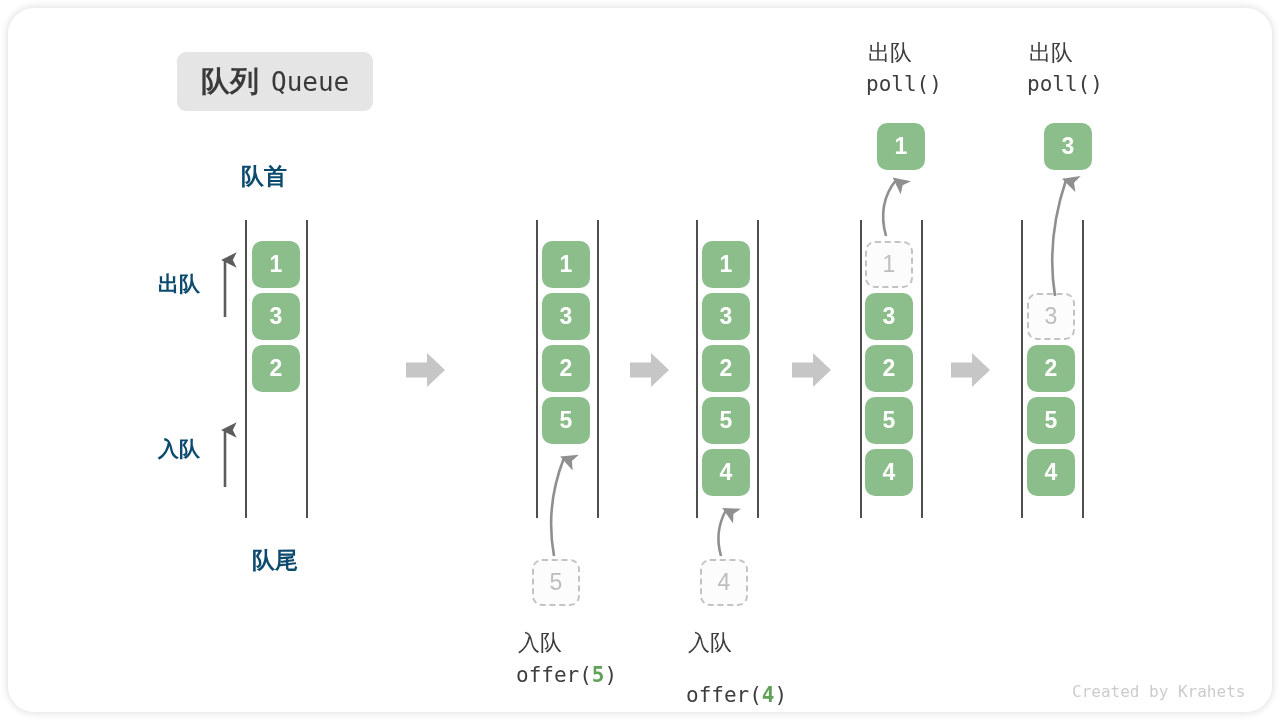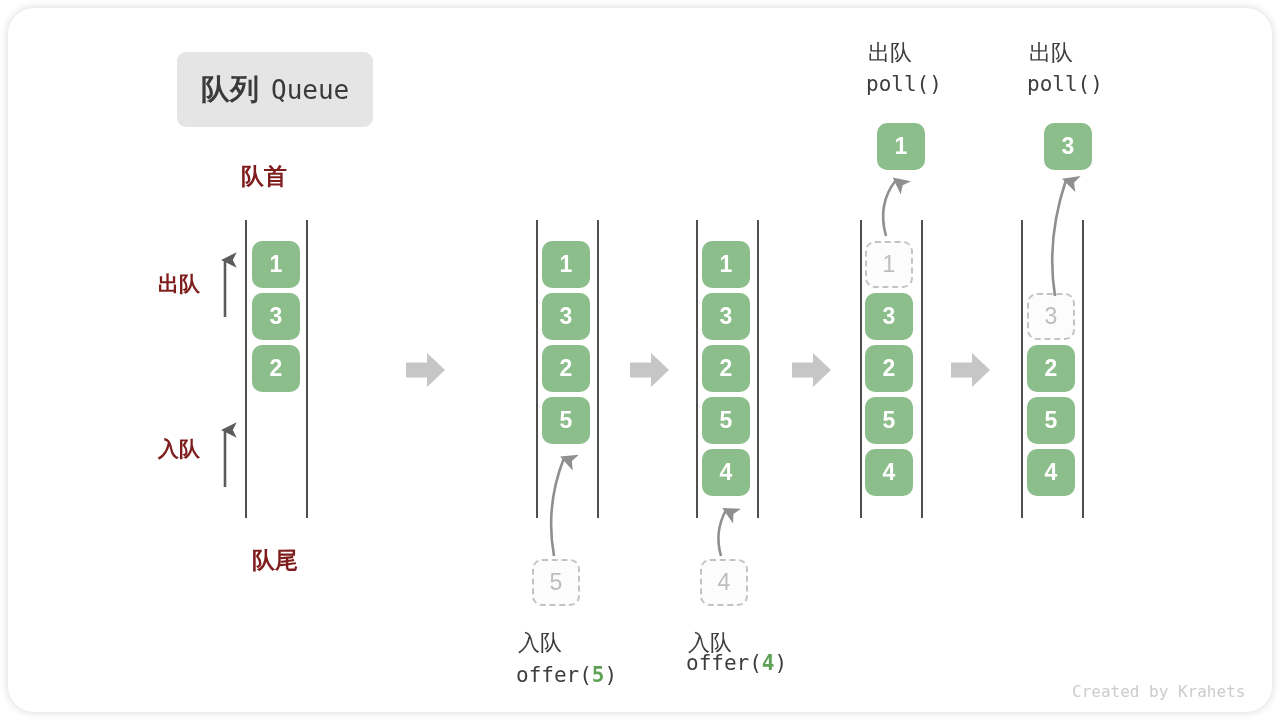--- a/index.html
+++ b/index.html
@@ -7,41 +7,41 @@
     position:relative;width:1280px;height:720px;overflow:hidden;
     font-family:"Liberation Sans",sans-serif;color:#3c3c3c;
   }
   .card{
     position:absolute;left:8px;top:8px;right:8px;bottom:8px;
     background:#ffffff;border-radius:26px;
     box-shadow:0 0 9px rgba(0,0,0,0.16);
   }
   
   .title-box{
-    position:absolute;left:169px;top:44px;height:75px;
+    position:absolute;left:169px;top:44px;height:59px;
     background:#e5e5e5;border-radius:9px;
     display:flex;align-items:center;padding:0 24px;gap:12px;
   }
   .title-zh{font-size:29px;font-weight:700;color:#3a3a3a;}
   .title-en{font-family:"DejaVu Sans Mono",monospace;font-size:26px;color:#3a3a3a;}
   
-  .zh-label{position:absolute;font-size:23px;font-weight:700;color:#7f1d1d;white-space:nowrap;}
+  .zh-label{position:absolute;font-size:23px;font-weight:700;color:#0c4a6e;white-space:nowrap;}
   .lbl-front{left:233px;top:153px;}
   .lbl-rear{left:244px;top:537px;}
   .lbl-side{font-size:21px;}
   .lbl-dequeue-side{left:150px;top:262px;}
   .lbl-enqueue-side{left:150px;top:427px;}
   
   .op-zh{position:absolute;font-size:22px;font-weight:500;color:#3d3d3d;white-space:nowrap;}
   .op-code{position:absolute;font-family:"DejaVu Sans Mono",monospace;font-size:21px;font-weight:500;color:#3d3d3d;white-space:nowrap;}
   .op-code .green-arg{color:#5FA157;font-weight:700;}
   .op-poll1-zh{left:860px;top:30px;}   .op-poll1-code{left:858px;top:64px;}
   .op-poll2-zh{left:1021px;top:30px;}  .op-poll2-code{left:1019px;top:64px;}
   .op-offer5-zh{left:510px;top:620px;} .op-offer5-code{left:508px;top:655px;}
-  .op-offer4-zh{left:680px;top:620px;} .op-offer4-code{left:678px;top:643px;}
+  .op-offer4-zh{left:680px;top:620px;} .op-offer4-code{left:678px;top:675px;}
   
   .wall{position:absolute;width:2px;background:#4f4f4f;}
   
   .cell{
     position:absolute;width:48px;height:47px;border-radius:10px;
     display:flex;align-items:center;justify-content:center;
     font-size:23px;font-weight:700;box-sizing:border-box;
   }
   .cell-solid{background:#8CBE8B;color:#ffffff;}
   .cell-ghost{

